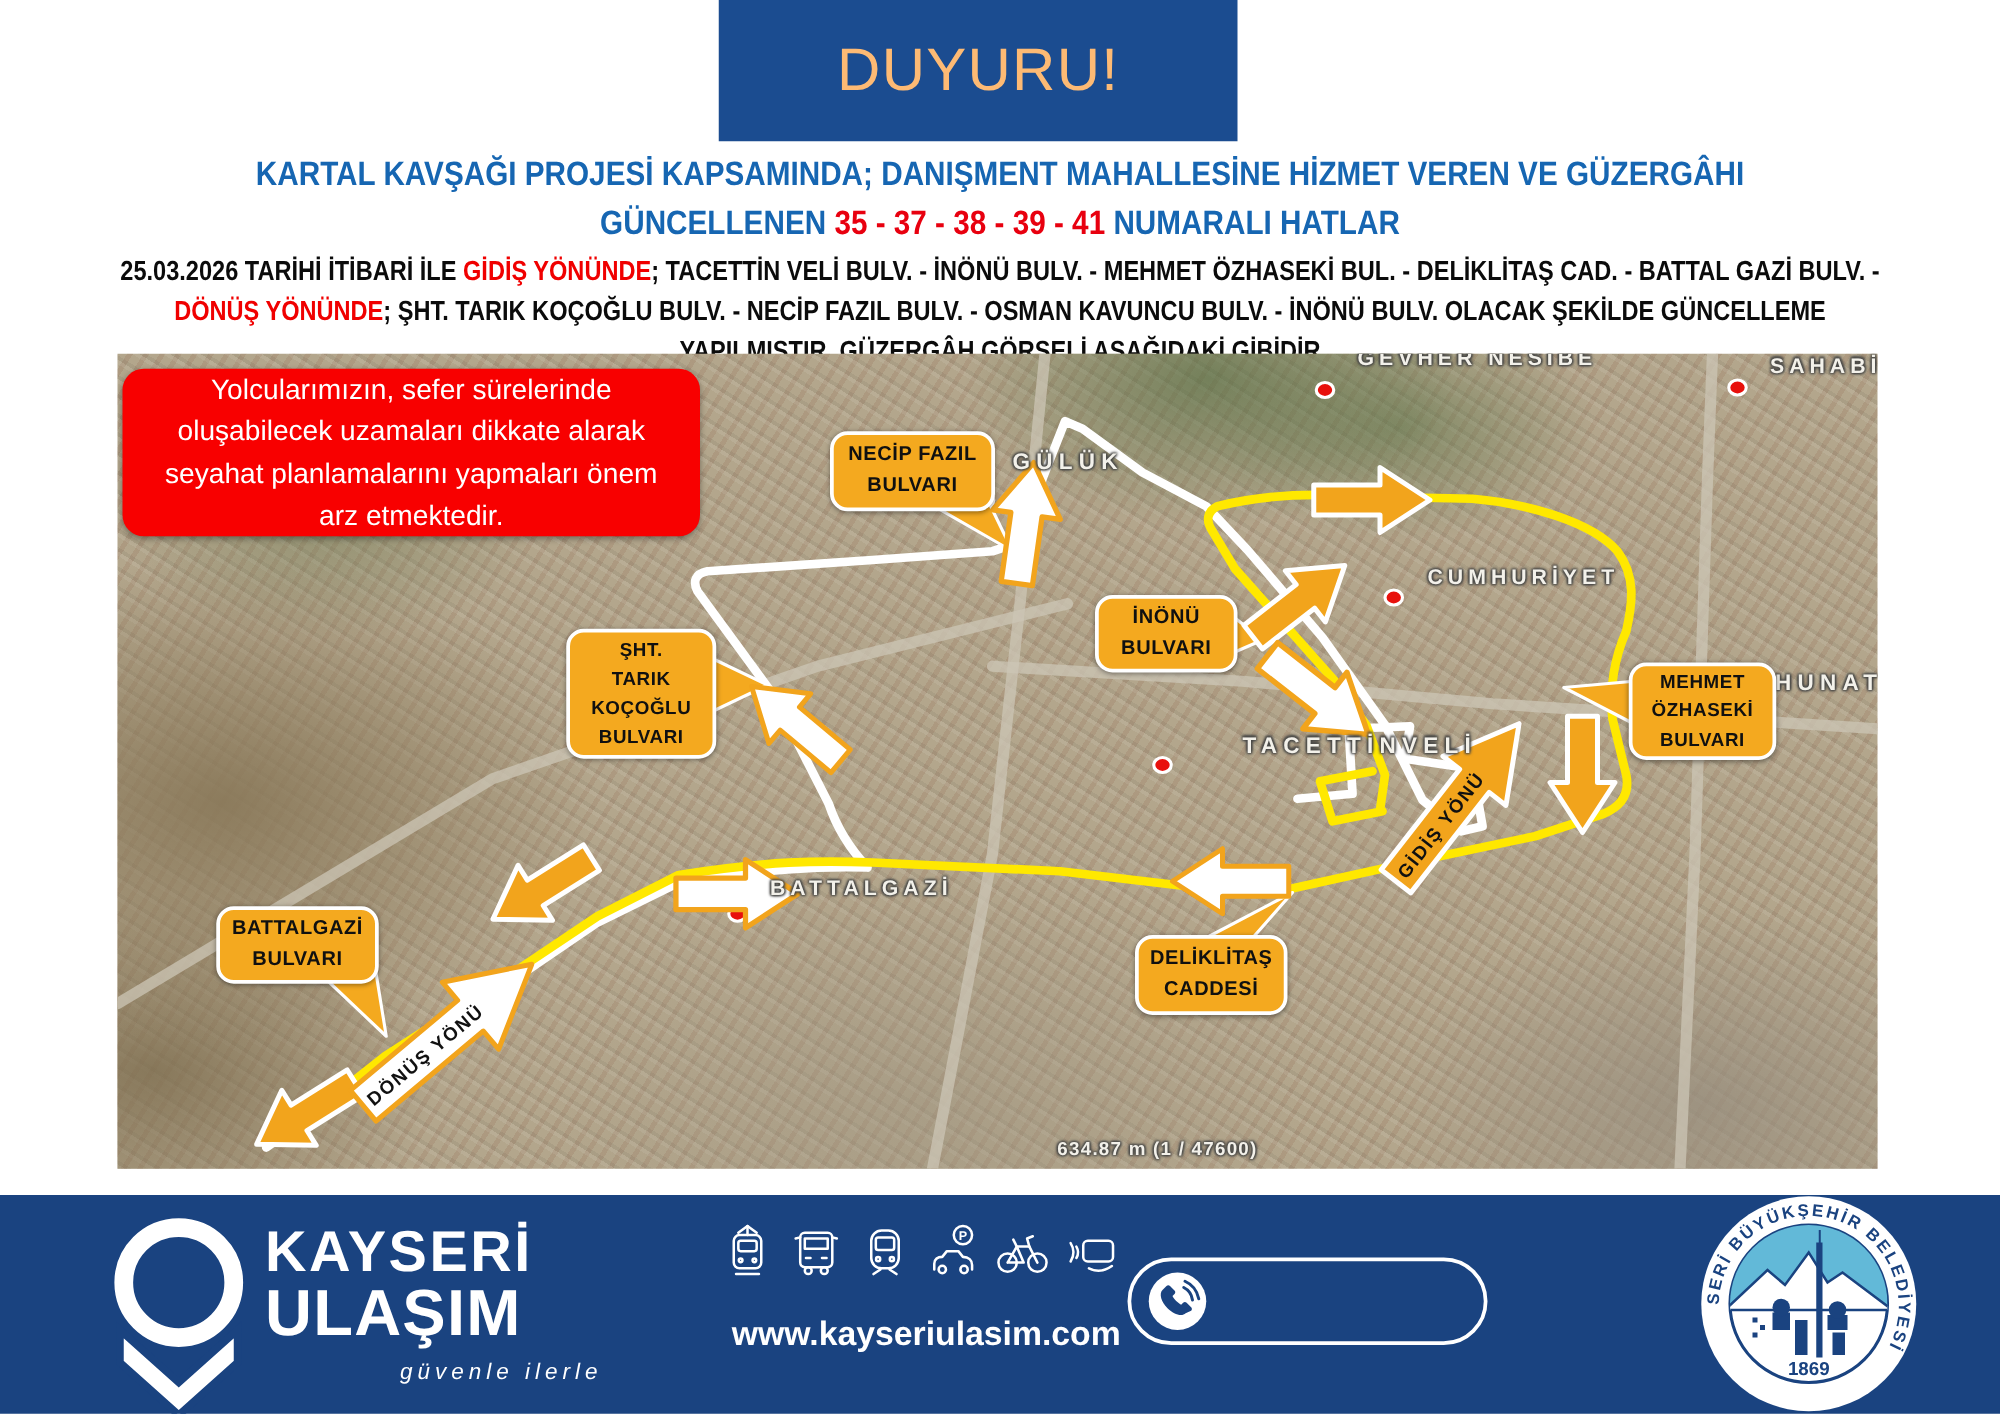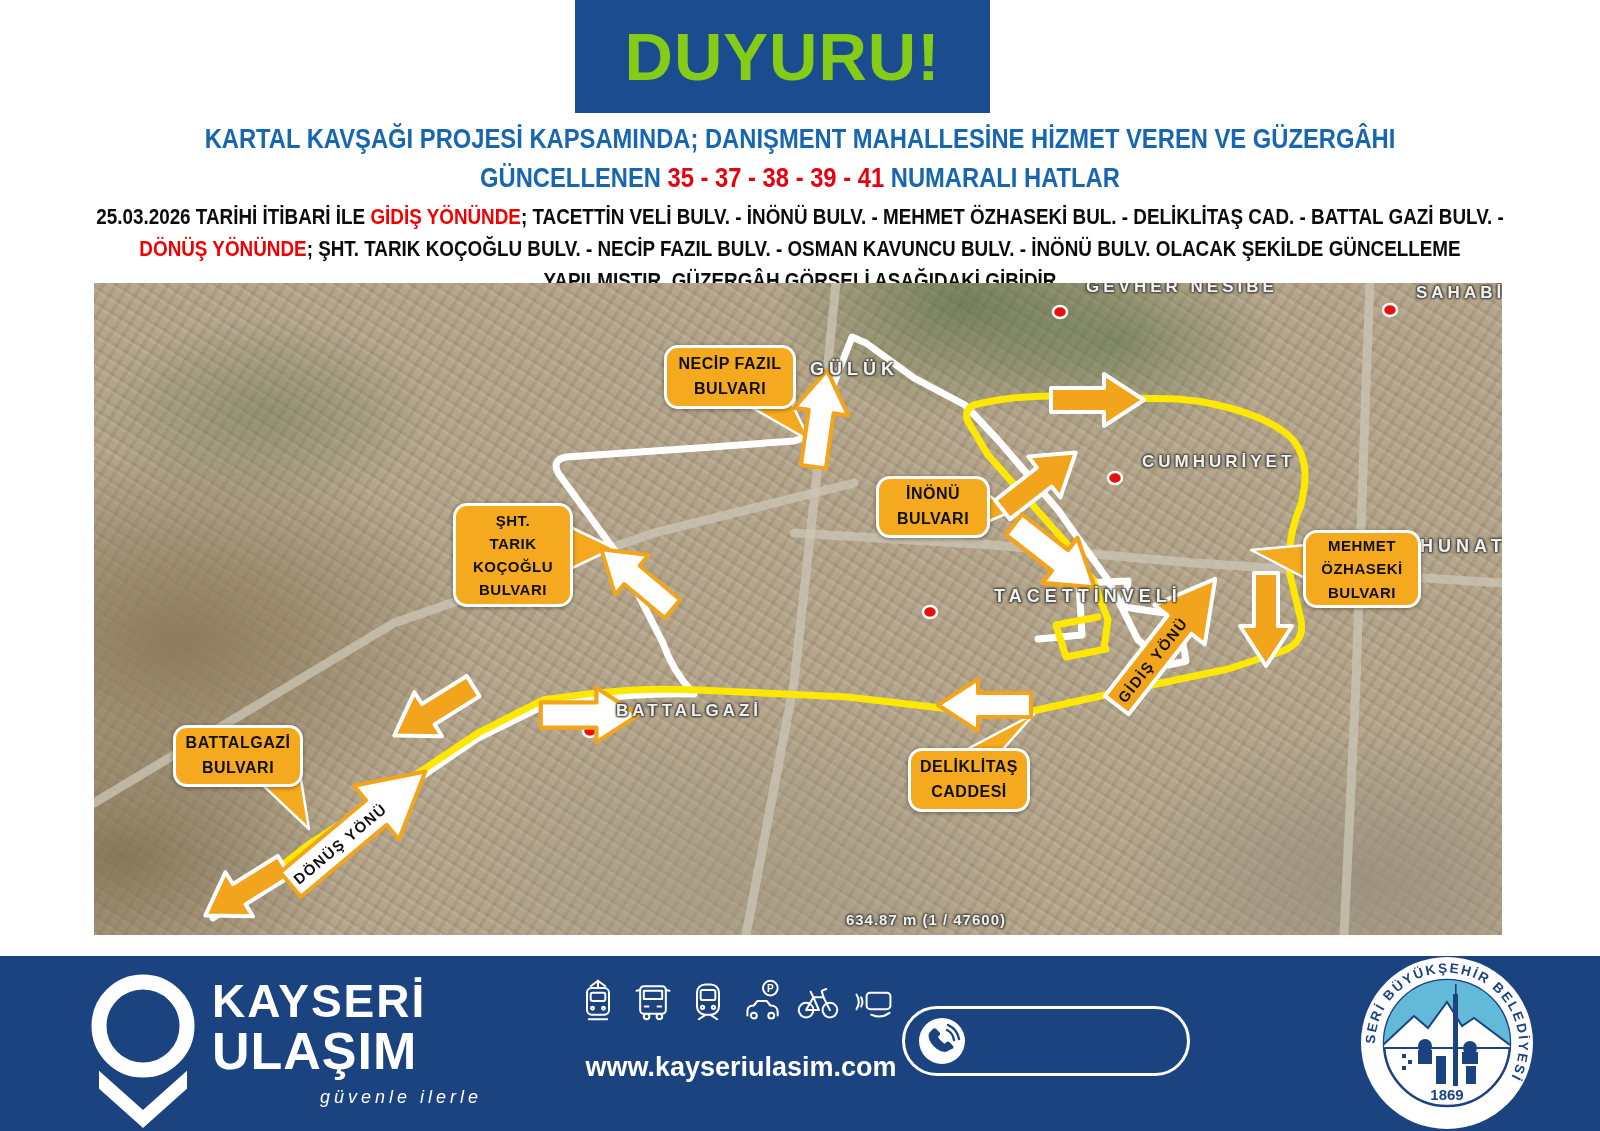--- a/index.html
+++ b/index.html
@@ -2,21 +2,21 @@
 <html><head>
 <meta charset="utf-8">
 <style>
   * { margin:0; padding:0; box-sizing:border-box; }
   html,body { width:1600px; height:1131px; background:#fff; font-family:"Liberation Sans", sans-serif; overflow:hidden; }
   .page { position:relative; width:1600px; height:1131px; background:#fff; }
 
   
   .banner-box { position:absolute; left:575px; top:0; width:415px; height:113px;
     background:#1B4C90; display:flex; align-items:center; justify-content:center; }
-  .banner-box span { color:#84cc16; font-weight:bold; font-size:67px; letter-spacing:1px; }
+  .banner-box span { color:#fdba74; font-weight:normal; font-size:48px; letter-spacing:1px; }
 
   .title-line1 { position:absolute; left:0; top:124px; width:1600px; text-align:center;
     color:#1666B2; font-weight:bold; font-size:27px; transform:scaleX(0.88); transform-origin:50% 0; white-space:nowrap; }
   .title-line2 { position:absolute; left:0; top:163px; width:1600px; text-align:center;
     color:#1666B2; font-weight:bold; font-size:27px; transform:scaleX(0.88); transform-origin:50% 0; white-space:nowrap; }
   .title-line2 .red { color:#E8000F; }
 
   .body-text { position:absolute; left:-40px; top:201px; width:1680px; transform:scaleX(0.857); transform-origin:50% 0;
     text-align:center; color:#0b0b0b; font-weight:bold; font-size:22px; line-height:1.45; }
   .body-text .red { color:#F00000; }
@@ -152,20 +152,23 @@
       <g transform="translate(1072,359) rotate(-52)">
         <path class="dir-gidis" d="M -80,-15 L 22,-15 L 22,-32 L 80,0 L 22,32 L 22,15 L -80,15 Z"></path>
         <text class="dir-text" x="-74" y="6">GİDİŞ YÖNÜ</text>
       </g>
       <g transform="translate(264,545) rotate(-40)">
         <path class="dir-donus" d="M -88,-16 L 24,-16 L 24,-35 L 88,0 L 24,35 L 24,16 L -88,16 Z"></path>
         <text class="dir-text" x="-82" y="6">DÖNÜŞ YÖNÜ</text>
       </g>
     </svg>
 
+    <div class="notice-box">
+      <span>Yolcularımızın, sefer sürelerinde oluşabilecek uzamaları dikkate alarak seyahat planlamalarını yapmaları önem arz etmektedir.</span>
+    </div>
 
     <div class="bubble b-necip">
       <div>NECİP FAZIL</div>
       <div>BULVARI</div>
     </div>
     <div class="bubble b-inonu">
       <div>İNÖNÜ</div>
       <div>BULVARI</div>
     </div>
     <div class="bubble b-kocoglu">

